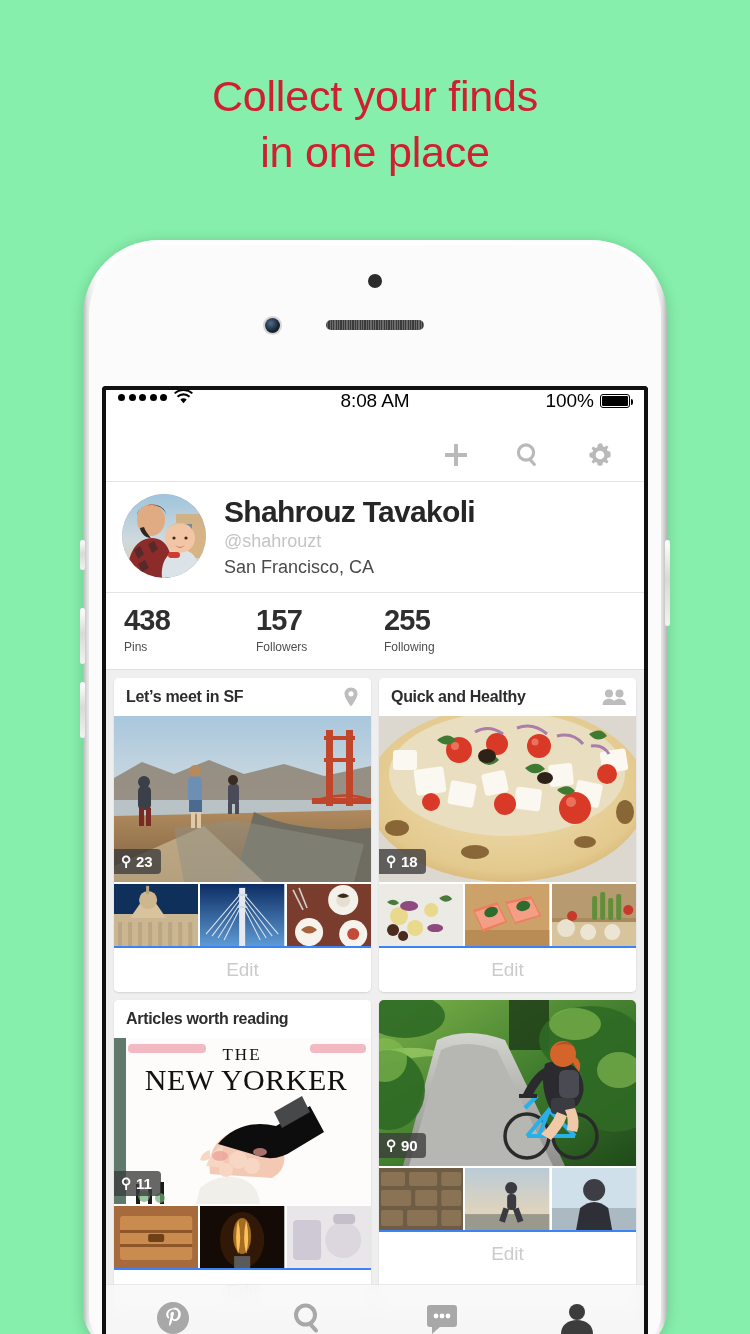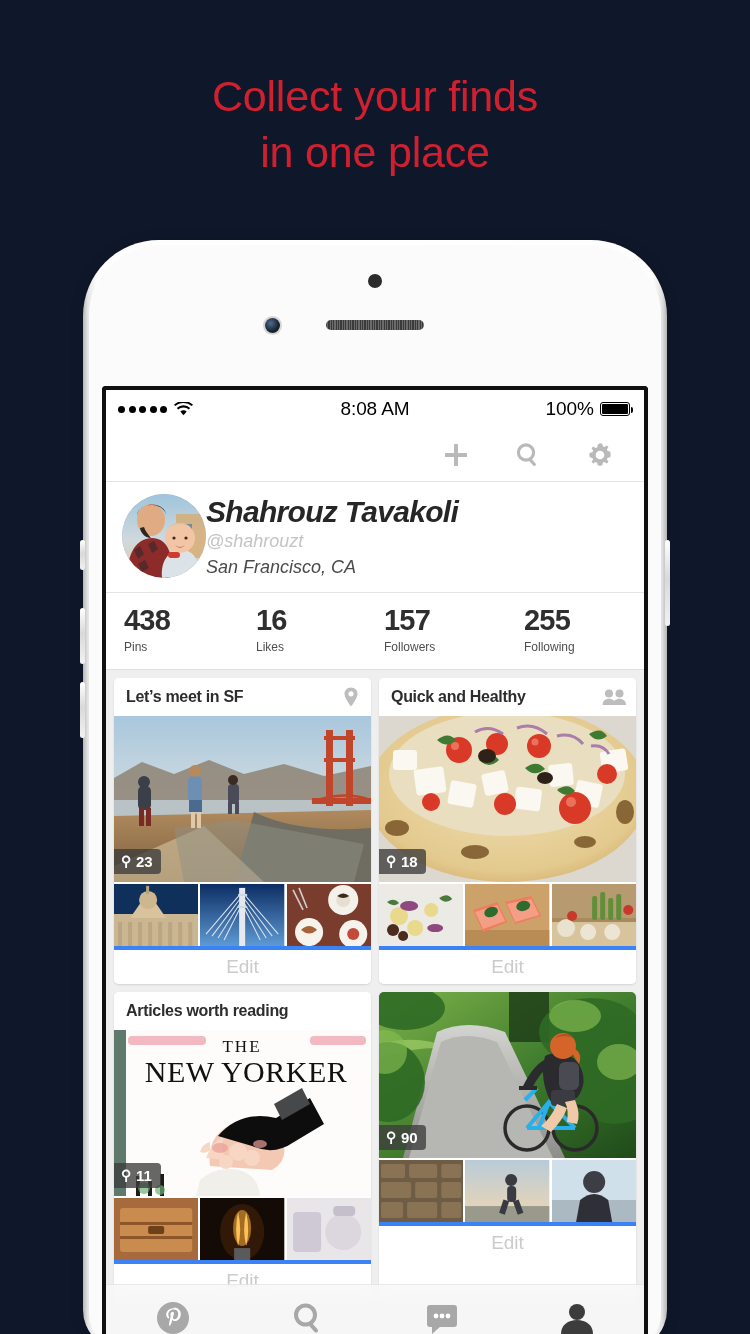--- a/index.html
+++ b/index.html
@@ -9,21 +9,21 @@
     height: 1334px;
     background: #ffffff;
     font-family: "Liberation Sans", sans-serif;
     overflow: hidden;
   }
 
   #stage {
     position: relative;
     width: 750px;
     height: 1334px;
-    background: #0f172a;
+    background: #86efac;
     overflow: hidden;
   }
 
   
   .headline {
     position: absolute;
     top: 68px;
     left: 0;
     width: 750px;
     text-align: center;
@@ -113,21 +113,21 @@
     inset: 0;
     overflow: hidden;
     background: #efefef;
   }
 
   
   .statusbar {
     height: 38px;
     background: #ffffff;
     display: flex;
-    align-items: center;
+    align-items: flex-start;
     padding: 0 14px 0 12px;
     position: relative;
     font-size: 19px;
     color: #000;
     font-weight: 500;
     gap: 14px;
   }
   .sb-left { display: flex; align-items: center; gap: 7px; }
   .dots { display: flex; gap: 3.5px; align-items: center; }
   .dot { width: 7px; height: 7px; border-radius: 50%; background: #000; }
@@ -174,21 +174,21 @@
     padding: 12px 16px 14px 16px;
     border-bottom: 1px solid #e4e4e4;
   }
   .avatar {
     width: 84px; height: 84px; border-radius: 50%;
     overflow: hidden; flex: 0 0 84px;
     background: #9fb7c9;
     position: relative;
   }
   .avatar svg { display:block; width:100%; height:100%; }
-  .pinfo { min-width: 0; font-style: italic; }
+  .pinfo { margin-left: 18px; min-width: 0; }
   .pname {
     font-size: 30px; font-weight: bold; color: #262626;
     letter-spacing: -0.7px; line-height: 34px; white-space: nowrap;
   }
   .phandle { font-size: 18px; color: #c4c4c4; line-height: 22px; margin-top: 1px; }
   .ploc { font-size: 18px; color: #4a4a4a; line-height: 22px; margin-top: 4px; }
 
   
   .stats {
     background: #ffffff;
@@ -246,23 +246,23 @@
     display: flex; align-items: center; gap: 5px;
     letter-spacing: -0.2px;
   }
   .pin-glyph { font-size: 14px; line-height: 1; transform: translateY(-1px); }
 
   .thumbs { display: flex; gap: 2px; padding: 2px 0 0 0; background:#fff; }
   .thumb { width: 84.3px; height: 62px; overflow: hidden; }
   .thumb svg { width: 100%; height: 100%; display: block; }
 
   .edit {
-    height: 38px; display: flex; align-items: center; justify-content: center;
+    height: 46px; display: flex; align-items: center; justify-content: center;
     font-size: 19px; color: #cbcbcb; background: #fff;
-    border-top: 4px solid #3b82f6;
+    border-top: 2px solid #3b82f6;
   }
 
   
   .tabbar {
     position: absolute;
     left: 0; bottom: 0; width: 100%;
     height: 66px;
     background: rgba(248,248,248,0.80);
     border-top: 1px solid rgba(0,0,0,0.07);
     display: flex; align-items: center;
@@ -381,24 +381,20 @@
             <div class="ploc">San Francisco, CA</div>
           </div>
         </div>
 
         <div class="stats">
           <div class="stat">
             <div class="stat-num">438</div>
             <div class="stat-lbl">Pins</div>
           </div>
           <div class="stat">
-            <div class="stat-num">16</div>
-            <div class="stat-lbl">Likes</div>
-          </div>
-          <div class="stat">
             <div class="stat-num">157</div>
             <div class="stat-lbl">Followers</div>
           </div>
           <div class="stat">
             <div class="stat-num">255</div>
             <div class="stat-lbl">Following</div>
           </div>
         </div>
 
         <div class="boards">

